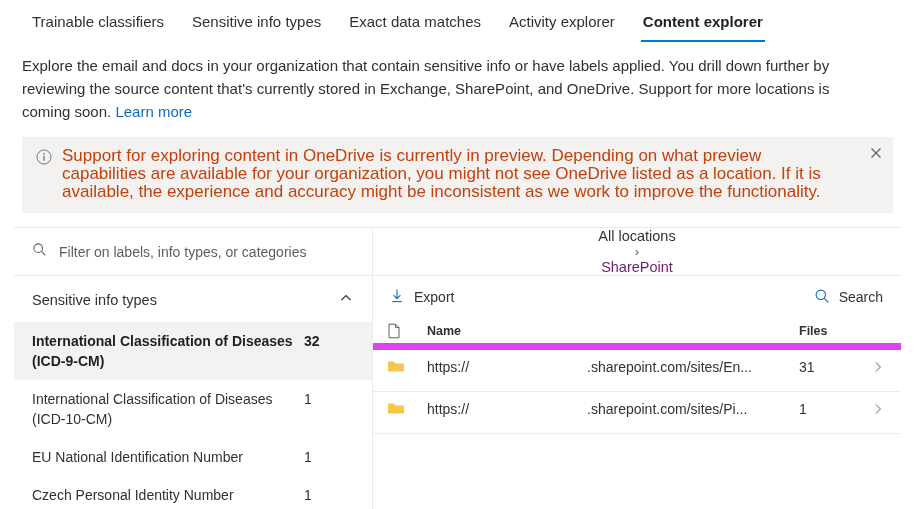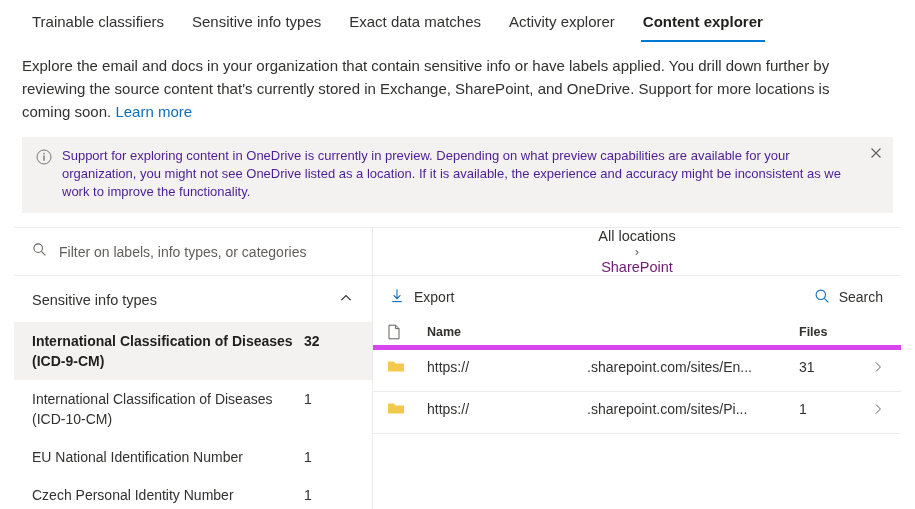--- a/index.html
+++ b/index.html
@@ -62,23 +62,23 @@
     padding: 10px 10px 12px 12px;
     position: relative;
     min-height: 62px;
   }
   .msgbar .info-ico {
     flex: 0 0 auto;
     width: 16px; height: 16px;
     margin: 2px 10px 0 2px;
   }
   .msgbar .msgtext {
-    font-size: 13px;
+    font-size: 17px;
     line-height: 18px;
-    color: #4c1d95;
+    color: #c2410c;
     padding-right: 32px;
     max-width: 820px;
   }
   .msgbar .close-x {
     position: absolute;
     top: 8px; right: 9px;
     width: 16px; height: 16px;
     cursor: pointer;
   }
 
@@ -183,21 +183,21 @@
     padding: 4px 2px;
   }
 
   
   .tbl { width: 100%; }
   .thead {
     display: flex;
     align-items: center;
     height: 32px;
     padding: 0 16px 0 14px;
-    border-bottom: 5px solid #d946ef;
+    border-bottom: 7px solid #d946ef;
     font-size: 12.5px;
     color: #323130;
     font-weight: bold;
   }
   .trow {
     display: flex;
     align-items: center;
     height: 42px;
     padding: 0 16px 8px 14px;
     border-bottom: 1px solid #edebe9;

